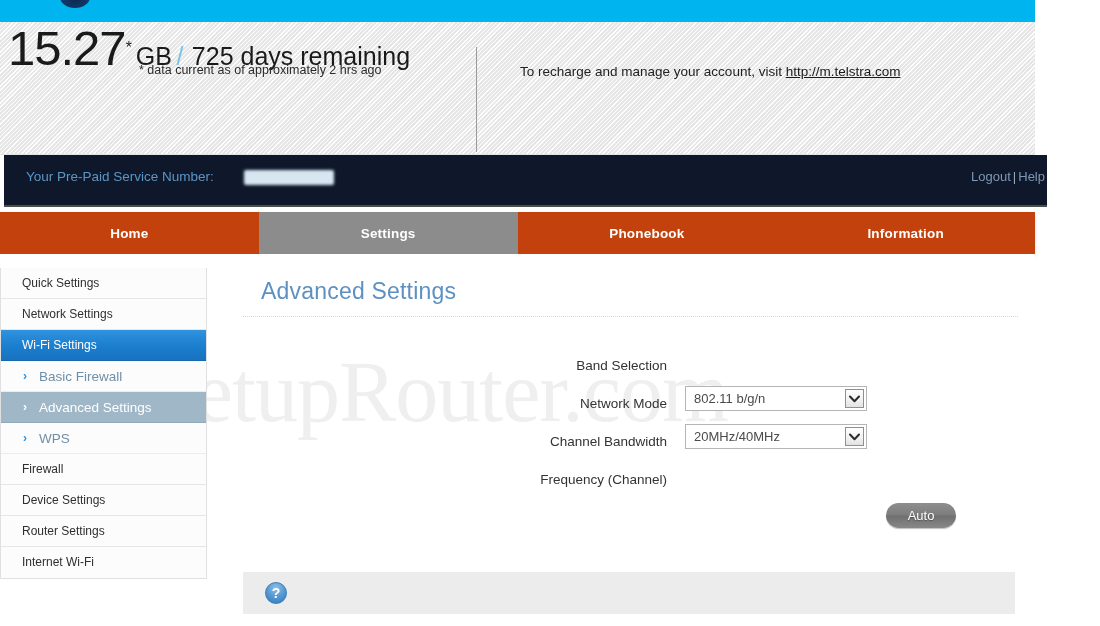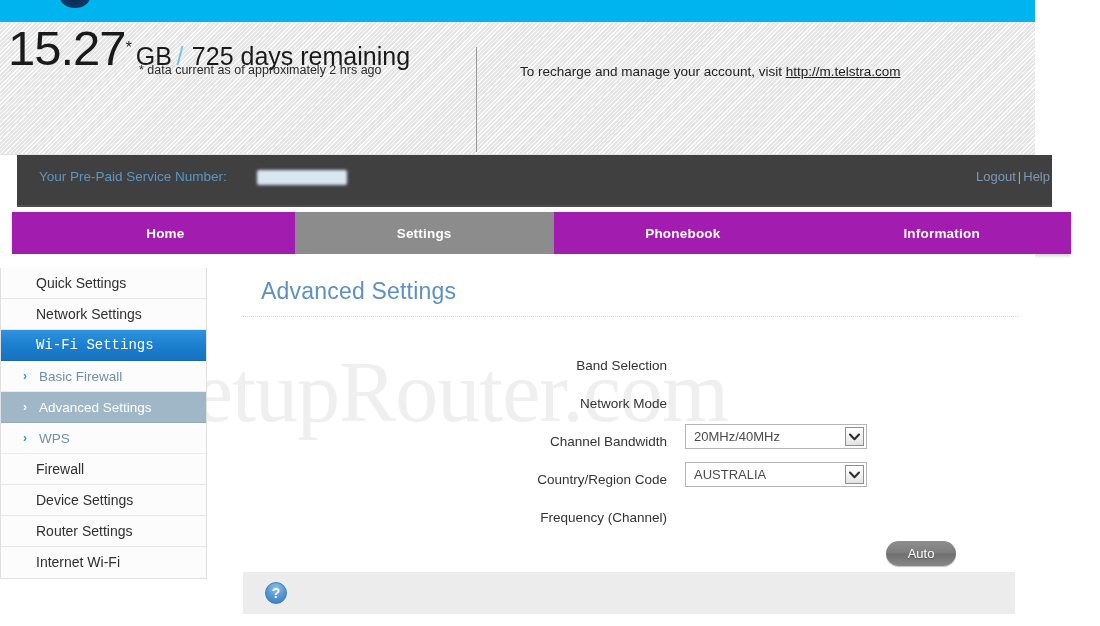--- a/index.html
+++ b/index.html
@@ -117,25 +117,26 @@
     white-space: nowrap;
   }
   .recharge-link {
     color: #1a1a1a;
     text-decoration: underline;
   }
 
   
   .service-bar {
     position: absolute;
-    left: 17px; top: 155px;
+    left: 4px; top: 155px;
     width: 1035px;
     height: 50px;
-    background: #404040;
+    background: #0f172a;
     border-bottom: 2px solid #4d4d4d;
+    padding-left: 8px;
   }
   .service-label {
     position: absolute;
     left: 22px;
     top: 14px;
     font-size: 13.5px;
     color: #5b96c4;
     white-space: nowrap;
   }
   .service-redaction {
@@ -159,27 +160,26 @@
   }
   .acct-links a {
     color: #7d97b5;
     text-decoration: none;
   }
   .acct-sep { color: #9aa9bb; margin: 0 2px; }
 
   
   .navbar {
     position: absolute;
-    left: 12px; top: 212px;
+    left: 0; top: 212px;
     width: 1035px;
     height: 42px;
-    background: #a21caf;
+    background: #c2410c;
     display: flex;
     box-shadow: 0 2px 3px rgba(0,0,0,0.18);
-    padding-left: 24px;
   }
   .nav-tab {
     flex: 1 1 0;
     display: flex;
     align-items: center;
     justify-content: center;
     font-size: 13.5px;
     font-weight: bold;
     color: #ffffff;
     letter-spacing: 0.2px;
@@ -224,35 +224,34 @@
     width: 205px;
     background: #fcfcfc;
     border: 1px solid #e0e0e0;
     border-top: none;
     z-index: 10;
   }
   .side-item {
     position: relative;
     height: 31px;
     line-height: 31px;
-    padding-left: 35px;
-    font-size: 14px;
+    padding-left: 21px;
+    font-size: 12px;
     color: #2f2f2f;
     border-bottom: 1px solid #e6e6e6;
     background: #fcfcfc;
     cursor: pointer;
     white-space: nowrap;
     box-sizing: border-box;
   }
   .side-item:last-child { border-bottom: none; }
   .side-item.selected {
     background: linear-gradient(to bottom, #2f93e0 0%, #1c7fd0 50%, #1872c0 100%);
     color: #ffffff;
     border-bottom: 1px solid #1668b0;
-    font-family: Liberation Mono, monospace;
   }
   .side-sub {
     position: relative;
     height: 31px;
     line-height: 31px;
     padding-left: 38px;
     font-size: 13.5px;
     color: #6f8fa8;
     background: transparent;
     border-bottom: 1px solid #ececec;
@@ -471,45 +470,42 @@
     <div class="title-rule"></div>
 
     <div class="form">
 
       <div class="form-row">
         <div class="form-label">Band Selection</div>
       </div>
 
       <div class="form-row">
         <div class="form-label">Network Mode</div>
+        <div class="select-box">
+          <span class="select-value">802.11 b/g/n</span>
+          <span class="select-arrow">
+            <svg width="11" height="8" viewBox="0 0 11 8">
+                <path d="M1 1.5 L5.5 6.2 L10 1.5" stroke="#2b2b2b" stroke-width="2" fill="none" stroke-linecap="round" stroke-linejoin="round"></path>
+              </svg>
+          </span>
+        </div>
       </div>
 
       <div class="form-row">
         <div class="form-label">Channel Bandwidth</div>
         <div class="select-box">
           <span class="select-value">20MHz/40MHz</span>
           <span class="select-arrow">
             <svg width="11" height="8" viewBox="0 0 11 8">
                 <path d="M1 1.5 L5.5 6.2 L10 1.5" stroke="#2b2b2b" stroke-width="2" fill="none" stroke-linecap="round" stroke-linejoin="round"></path>
               </svg>
           </span>
         </div>
       </div>
 
-      <div class="form-row">
-        <div class="form-label">Country/Region Code</div>
-        <div class="select-box">
-          <span class="select-value">AUSTRALIA</span>
-          <span class="select-arrow">
-            <svg width="11" height="8" viewBox="0 0 11 8">
-                <path d="M1 1.5 L5.5 6.2 L10 1.5" stroke="#2b2b2b" stroke-width="2" fill="none" stroke-linecap="round" stroke-linejoin="round"></path>
-              </svg>
-          </span>
-        </div>
-      </div>
 
       <div class="form-row">
         <div class="form-label">Frequency (Channel)</div>
       </div>
 
       <div class="apply-row">
         <button class="apply-btn">Auto</button>
       </div>
     </div>
   </div>

